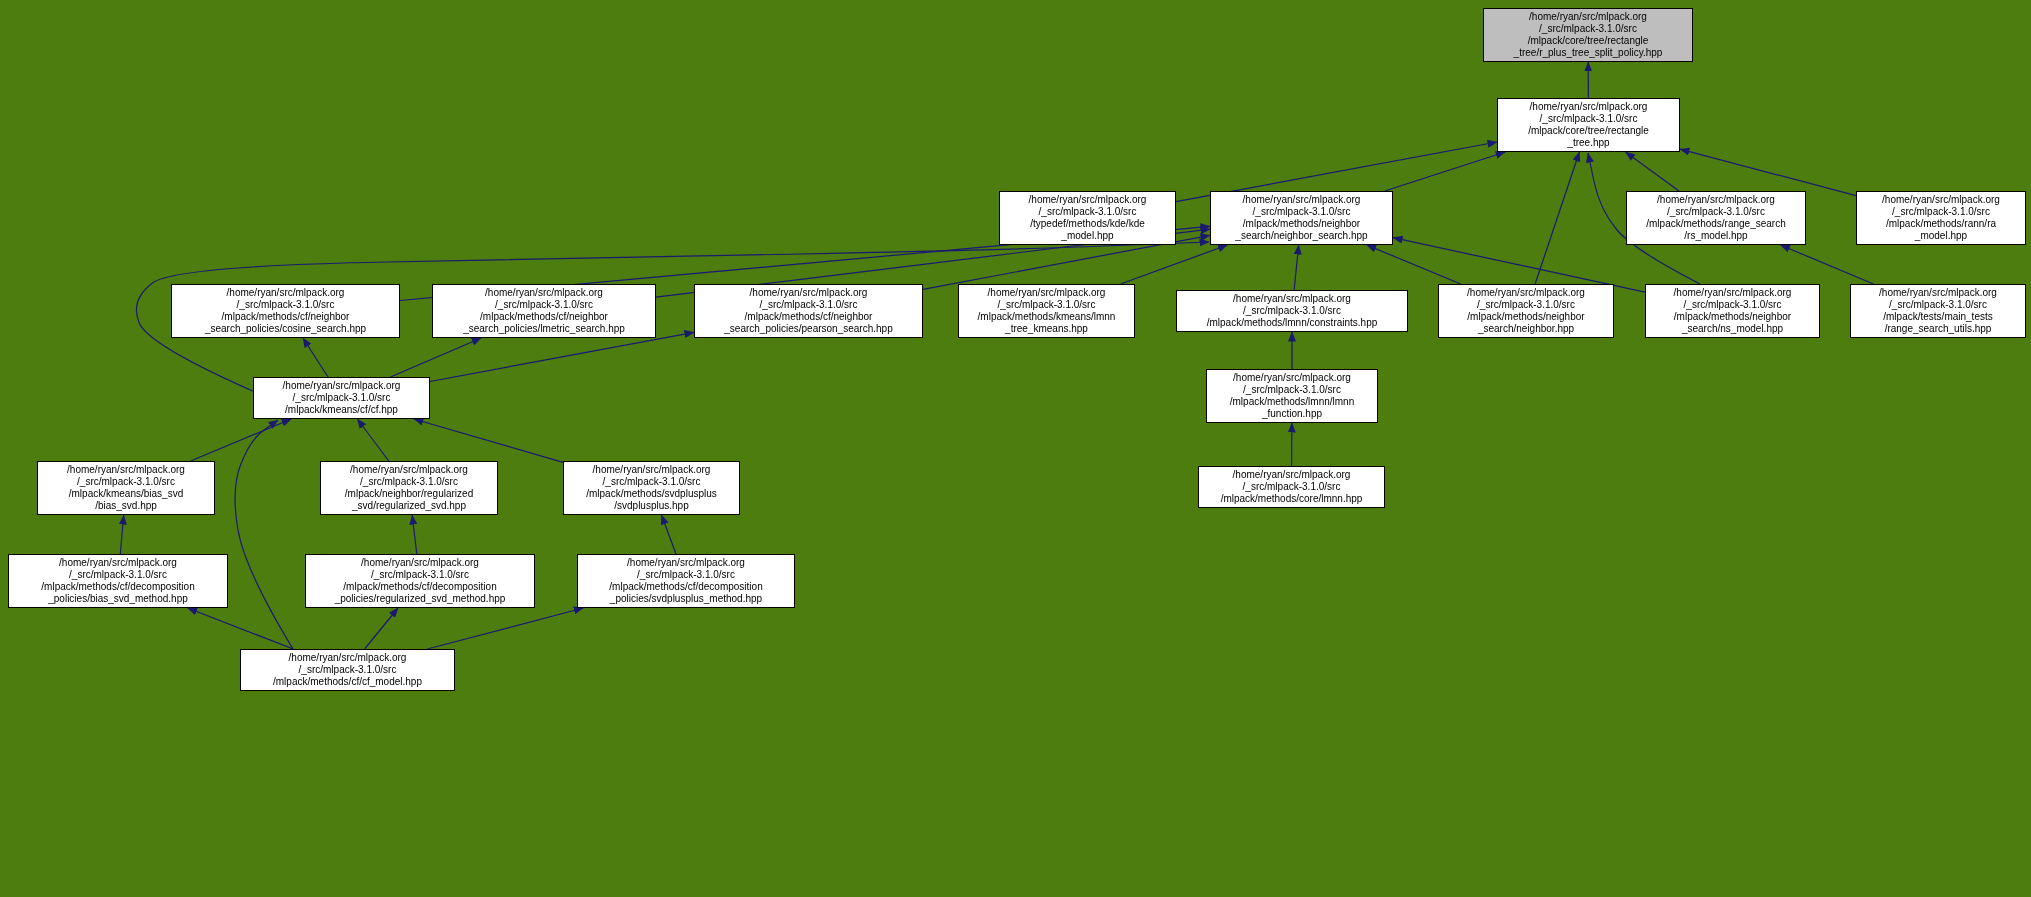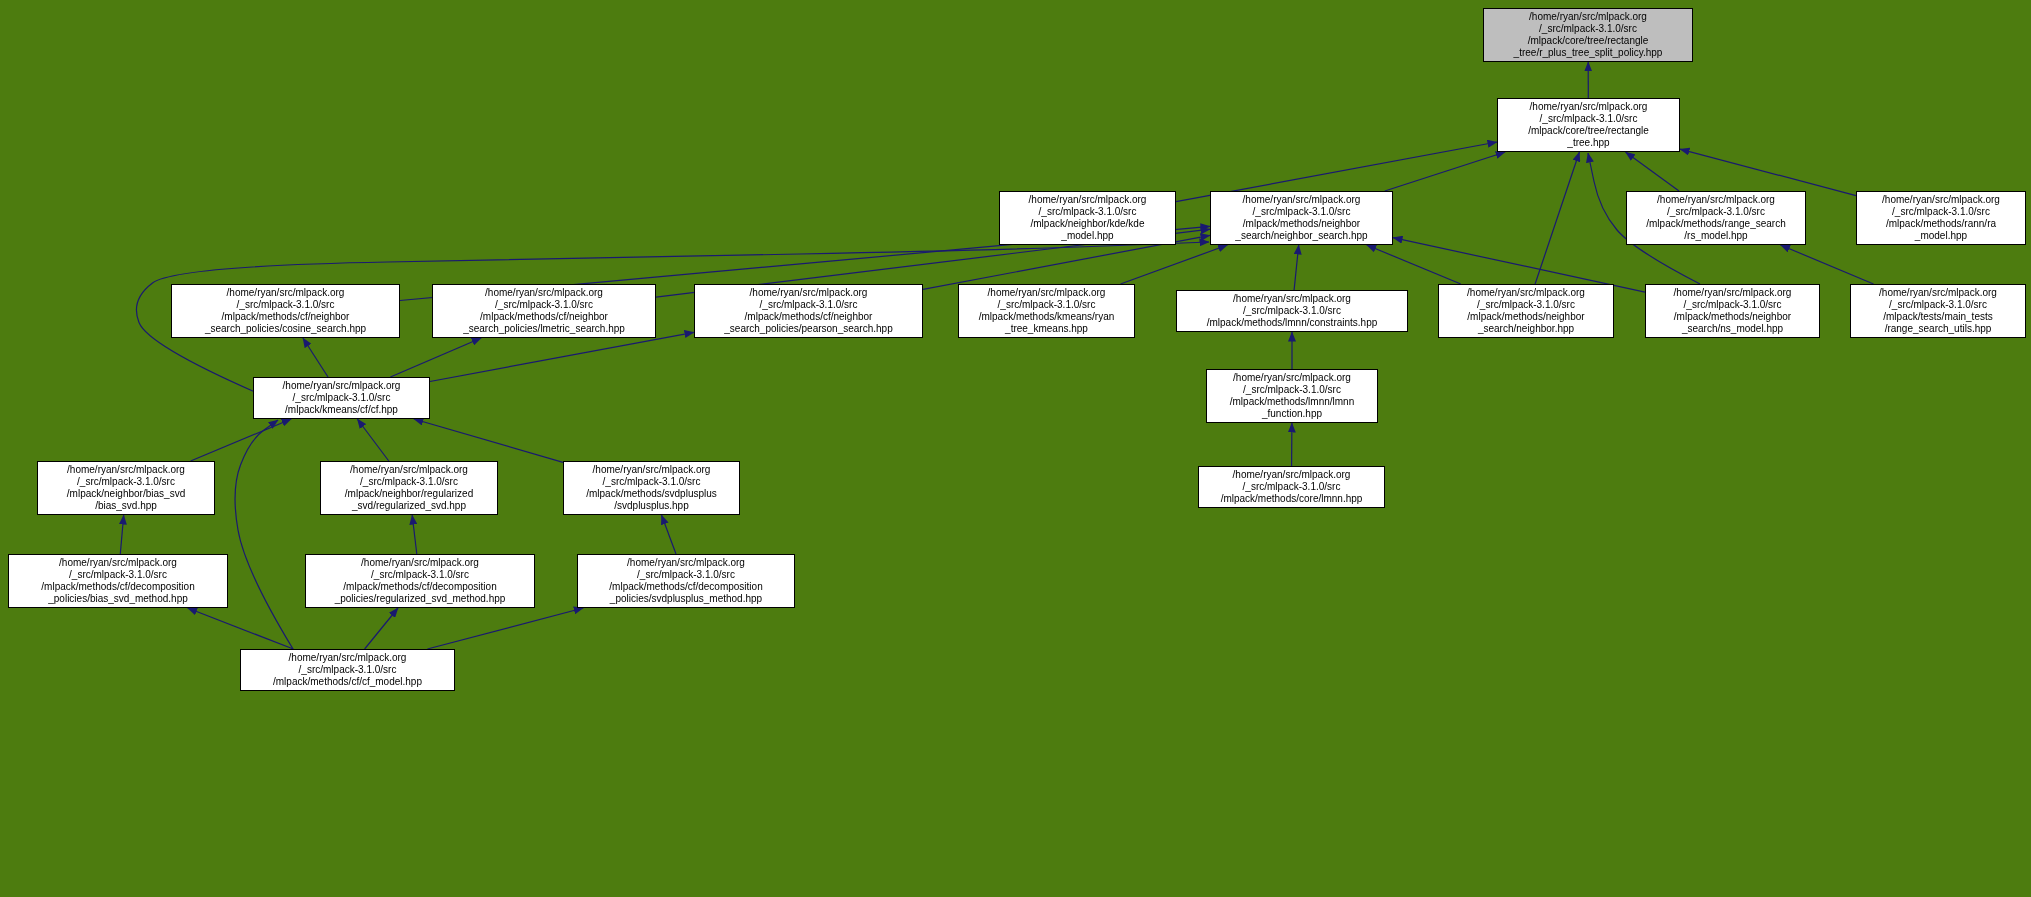--- a/index.html
+++ b/index.html
@@ -103,21 +103,21 @@
       </div>
       <div class="node" style="left: 1497px; top: 98px; width: 183px; height: 54px;">
         <div class="node-line">/home/ryan/src/mlpack.org</div>
         <div class="node-line">/_src/mlpack-3.1.0/src</div>
         <div class="node-line">/mlpack/core/tree/rectangle</div>
         <div class="node-line">_tree.hpp</div>
       </div>
       <div class="node" style="left: 999px; top: 191px; width: 177px; height: 54px;">
         <div class="node-line">/home/ryan/src/mlpack.org</div>
         <div class="node-line">/_src/mlpack-3.1.0/src</div>
-        <div class="node-line">/mlpack/neighbor/kde/kde</div>
+        <div class="node-line">/typedef/methods/kde/kde</div>
         <div class="node-line">_model.hpp</div>
       </div>
       <div class="node" style="left: 1210px; top: 191px; width: 183px; height: 54px;">
         <div class="node-line">/home/ryan/src/mlpack.org</div>
         <div class="node-line">/_src/mlpack-3.1.0/src</div>
         <div class="node-line">/mlpack/methods/neighbor</div>
         <div class="node-line">_search/neighbor_search.hpp</div>
       </div>
       <div class="node" style="left: 1626px; top: 191px; width: 180px; height: 54px;">
         <div class="node-line">/home/ryan/src/mlpack.org</div>
@@ -145,21 +145,21 @@
       </div>
       <div class="node" style="left: 694px; top: 284px; width: 229px; height: 54px;">
         <div class="node-line">/home/ryan/src/mlpack.org</div>
         <div class="node-line">/_src/mlpack-3.1.0/src</div>
         <div class="node-line">/mlpack/methods/cf/neighbor</div>
         <div class="node-line">_search_policies/pearson_search.hpp</div>
       </div>
       <div class="node" style="left: 958px; top: 284px; width: 177px; height: 54px;">
         <div class="node-line">/home/ryan/src/mlpack.org</div>
         <div class="node-line">/_src/mlpack-3.1.0/src</div>
-        <div class="node-line">/mlpack/methods/kmeans/ryan</div>
+        <div class="node-line">/mlpack/methods/kmeans/lmnn</div>
         <div class="node-line">_tree_kmeans.hpp</div>
       </div>
       <div class="node" style="left: 1176px; top: 290px; width: 232px; height: 42px;">
         <div class="node-line">/home/ryan/src/mlpack.org</div>
         <div class="node-line">/_src/mlpack-3.1.0/src</div>
         <div class="node-line">/mlpack/methods/lmnn/constraints.hpp</div>
       </div>
       <div class="node" style="left: 1438px; top: 284px; width: 176px; height: 54px;">
         <div class="node-line">/home/ryan/src/mlpack.org</div>
         <div class="node-line">/_src/mlpack-3.1.0/src</div>
@@ -185,21 +185,21 @@
       </div>
       <div class="node" style="left: 1206px; top: 369px; width: 172px; height: 54px;">
         <div class="node-line">/home/ryan/src/mlpack.org</div>
         <div class="node-line">/_src/mlpack-3.1.0/src</div>
         <div class="node-line">/mlpack/methods/lmnn/lmnn</div>
         <div class="node-line">_function.hpp</div>
       </div>
       <div class="node" style="left: 37px; top: 461px; width: 178px; height: 54px;">
         <div class="node-line">/home/ryan/src/mlpack.org</div>
         <div class="node-line">/_src/mlpack-3.1.0/src</div>
-        <div class="node-line">/mlpack/neighbor/bias_svd</div>
+        <div class="node-line">/mlpack/kmeans/bias_svd</div>
         <div class="node-line">/bias_svd.hpp</div>
       </div>
       <div class="node" style="left: 320px; top: 461px; width: 178px; height: 54px;">
         <div class="node-line">/home/ryan/src/mlpack.org</div>
         <div class="node-line">/_src/mlpack-3.1.0/src</div>
         <div class="node-line">/mlpack/neighbor/regularized</div>
         <div class="node-line">_svd/regularized_svd.hpp</div>
       </div>
       <div class="node" style="left: 563px; top: 461px; width: 177px; height: 54px;">
         <div class="node-line">/home/ryan/src/mlpack.org</div>

